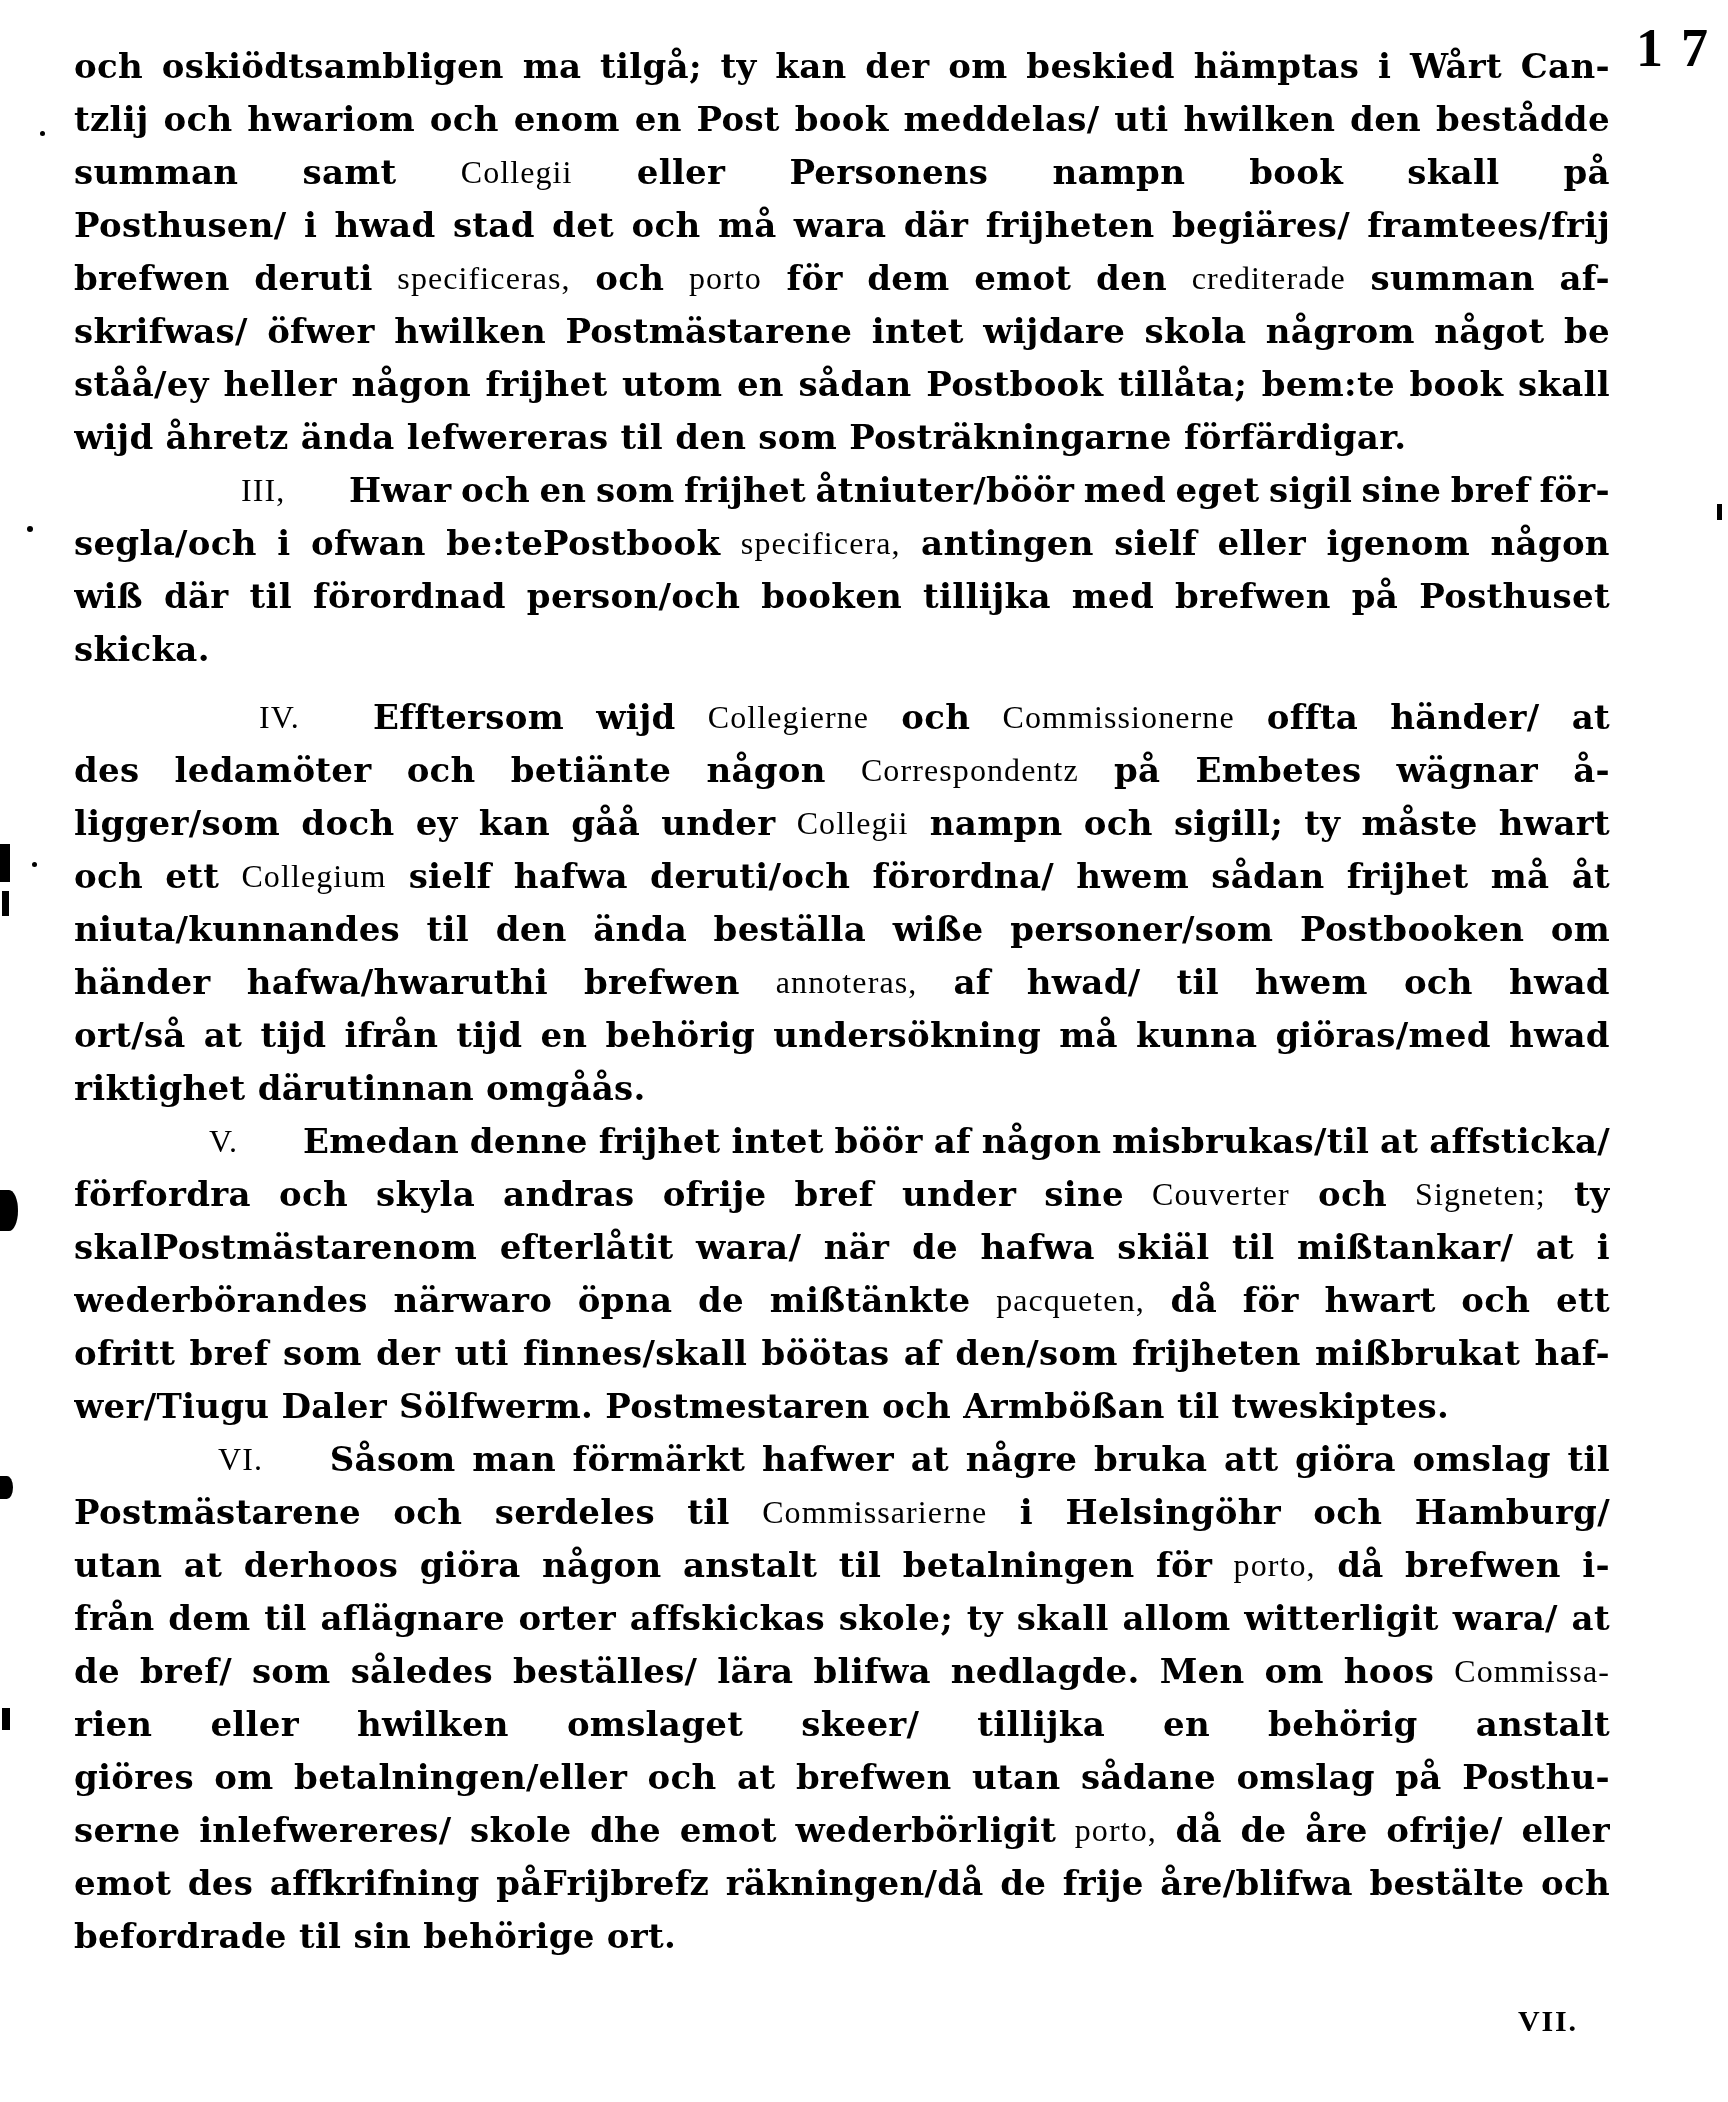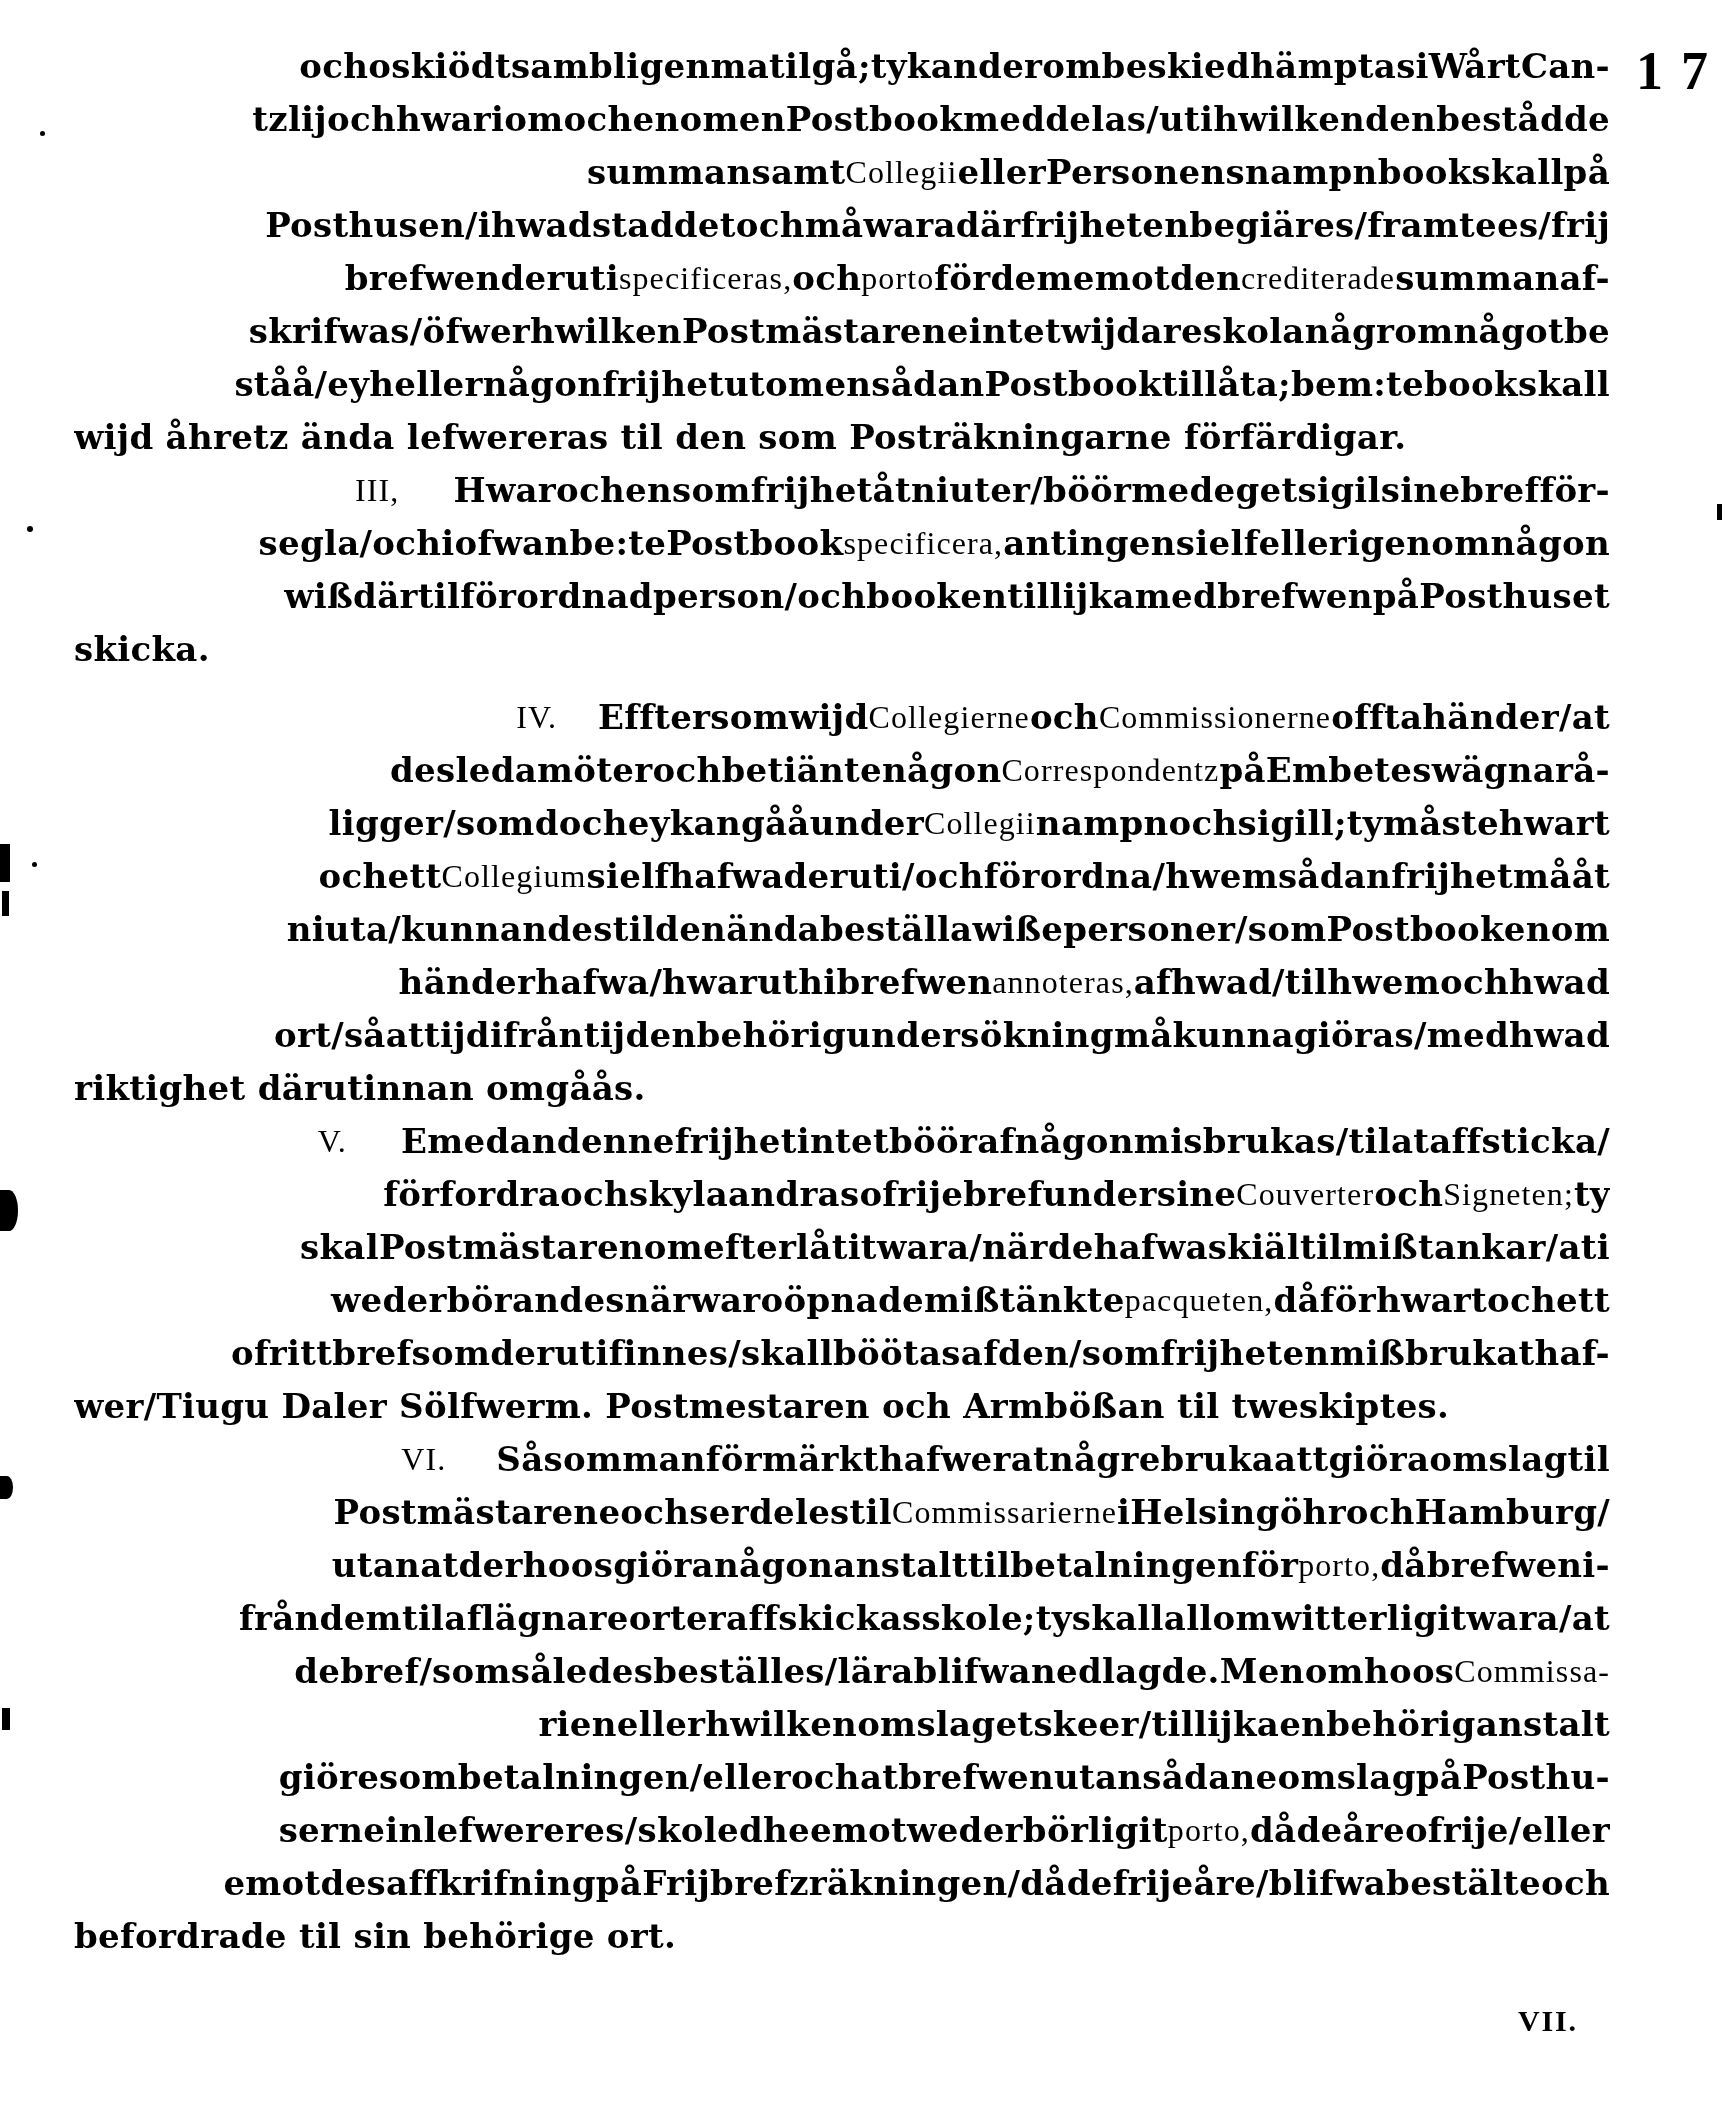--- a/index.html
+++ b/index.html
@@ -21,36 +21,36 @@
     line-height:53px;
     font-size:34px;
     font-weight:700;
     letter-spacing:0.3px;
     text-align:justify;
     text-align-last:justify;
     text-justify:inter-word;
     overflow:hidden;
     white-space:nowrap;
     display:flex;
-    justify-content:flex-end;
+    justify-content:space-between;
   }
   
   .line > span{white-space:pre;}
   .line.nofill{justify-content:flex-start;}
   .line.sp{margin-top:15px;}
   .bl{font-weight:700;}
   .rm{
     font-weight:400;
     font-size:32px;
     letter-spacing:1.1px;
     font-family:"Liberation Serif", serif;
   }
   .page-number{
     position:absolute;
-    left:1636px;top:40px;
+    left:1636px;top:17px;
     font-size:54px;
     font-weight:700;
     letter-spacing:18px;
     font-family:"Liberation Serif", serif;
   }
   .catchword{
     position:absolute;
     left:1518px;top:2004px;
     font-size:30px;
     font-weight:700;

